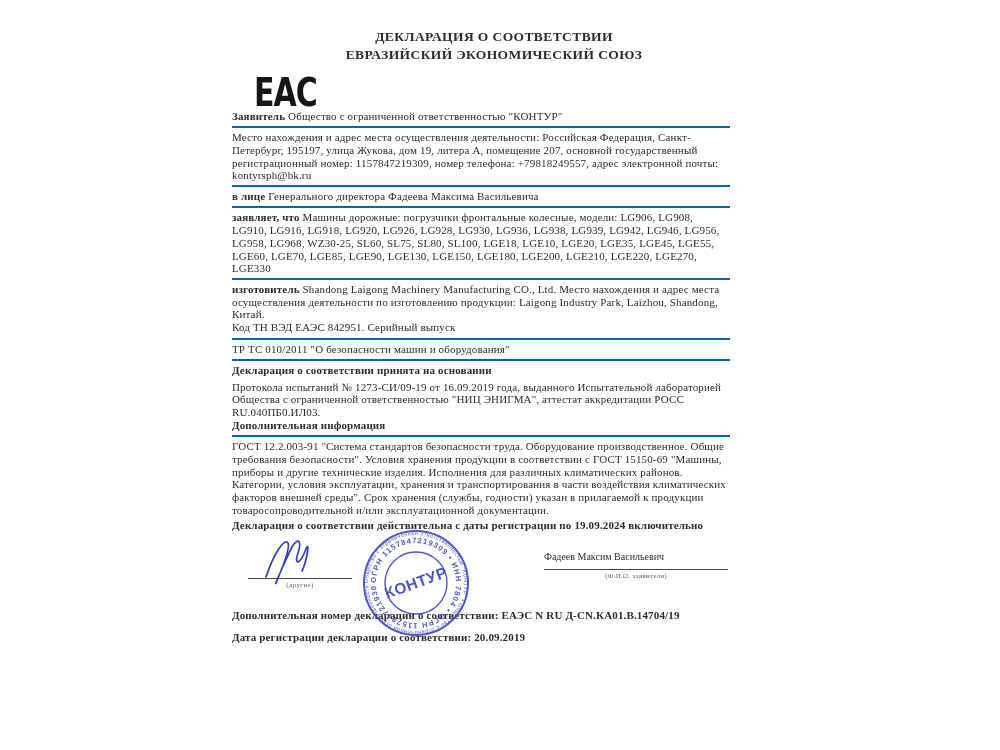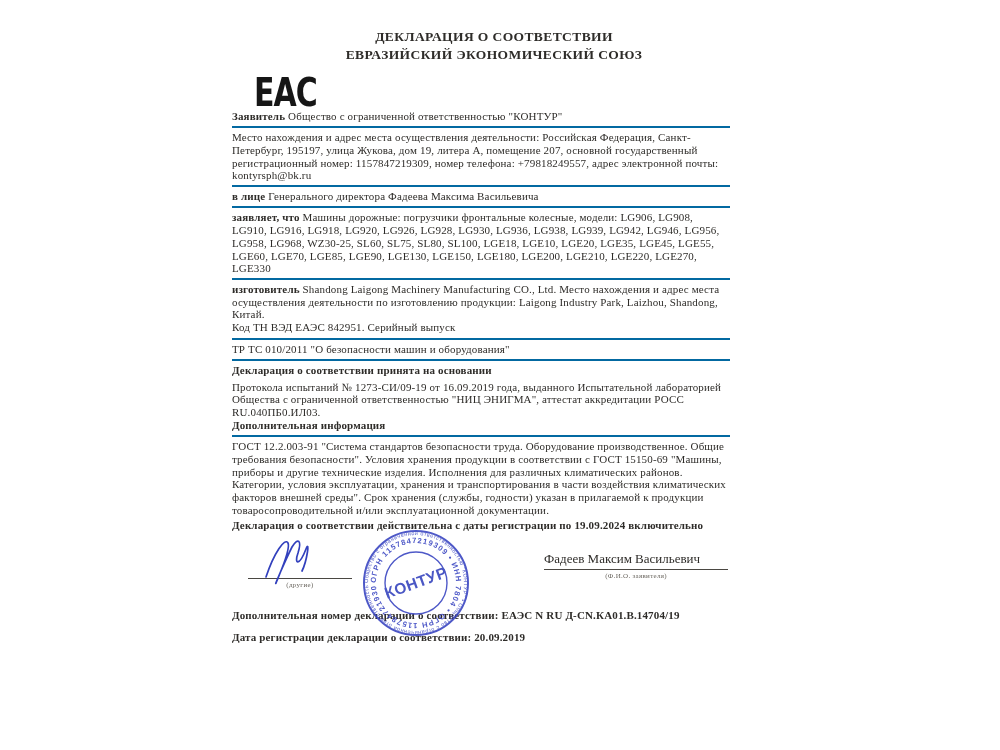--- a/index.html
+++ b/index.html
@@ -29,21 +29,21 @@
   .rule{ border-bottom:2px solid #0369a1; }
   .sec{ padding-bottom:3px; margin-bottom:3px; }
   .mt{ margin-top:3px; }
   .sig-row{
     position:relative; height:64px; margin-top:4px;
   }
   .sig-underline{ position:absolute; border-bottom:1px solid #4a4742; }
   .sig-caption{
     position:absolute; font-size:7px; color:#6a665f; text-align:center; letter-spacing:.3px;
   }
-  .sig-name{ position:absolute; font-size:13px; }
+  .sig-name{ position:absolute; font-size:10px; }
   .stamp{ position:absolute; left:128px; top:-10px; z-index:3; opacity:.88; }
   .handsign{ position:absolute; left:26px; top:-4px; z-index:2; }
   .reg{ font-size:11px; font-weight:bold; letter-spacing:.15px; }
 </style>
 </head>
 <body>
 
 <div class="doc">
 
   <div class="title">

